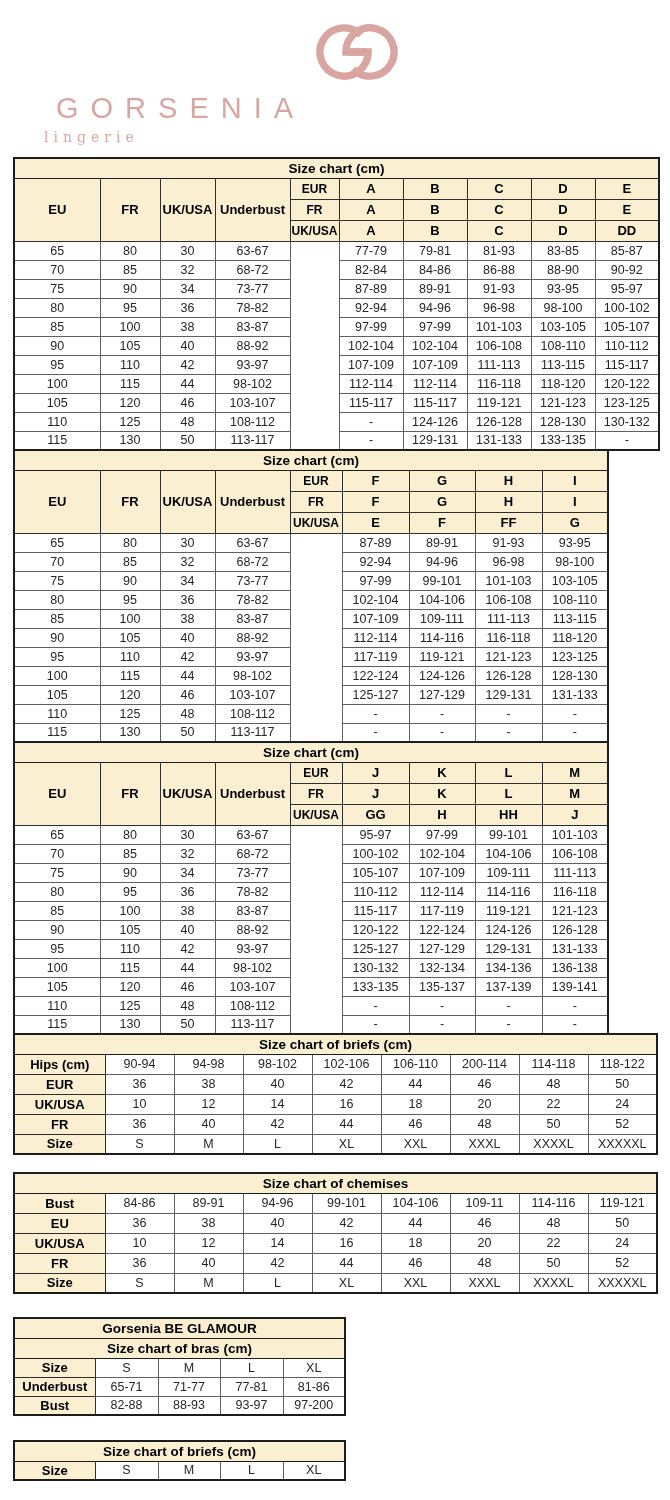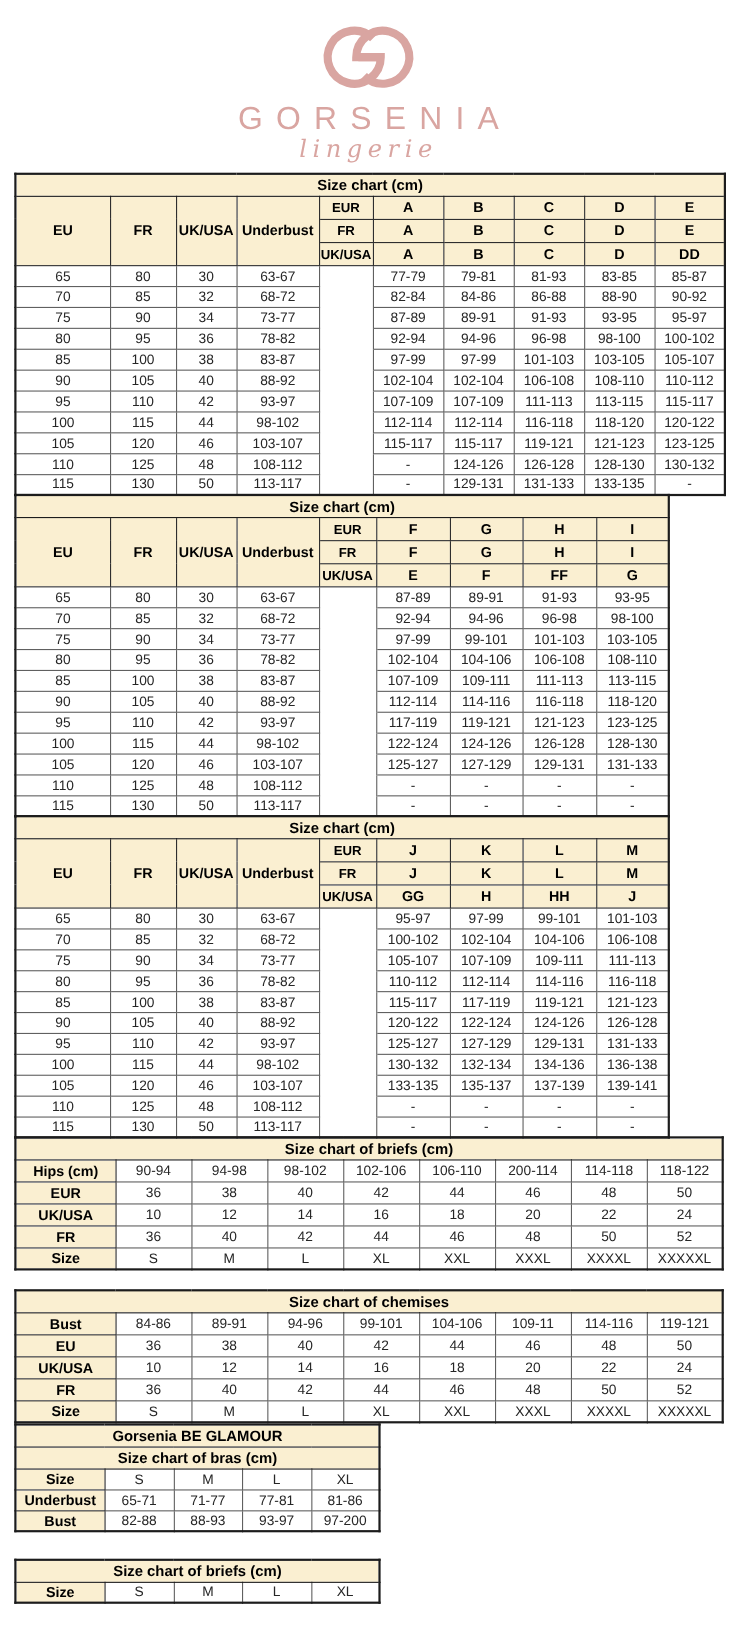--- a/index.html
+++ b/index.html
@@ -1,29 +1,29 @@
 <!DOCTYPE html>
 <html><head>
 <meta charset="utf-8">
 <style>
   * { box-sizing: border-box; }
   html, body { margin:0; padding:0; }
   body {
     width:670px; min-height:1500px; background:#ffffff;
     font-family:"Liberation Sans", sans-serif;
   }
-  .logo { padding-top:14px; text-align:center; color:#D9A5A1; }
+  .logo { padding-top:14px; text-align:left; color:#D9A5A1;padding-left:44px; }
   .monogram { display:block; margin:0 auto; }
   .brand {
     font-size:29px; line-height:32px; letter-spacing:12px; padding-left:12px;
     font-weight:400; margin-top:2px; color:#D9A5A1;
   }
   .tagline {
-    font-family:"DejaVu Serif", serif; font-style:italic;
-    font-size:22px; line-height:24px; letter-spacing:5px; margin-top:1px;
+    font-family:"DejaVu Serif", serif; 
+    font-size:14px; line-height:24px; letter-spacing:5px; margin-top:1px;
     margin-bottom:8px; color:#D9A5A1;
   }
   table.sheet {
     border-collapse:collapse; table-layout:fixed;
     margin-left:13px; border:2px solid #1C1C1C;
   }
   .sheet td {
     border:1px solid #606060; text-align:center; vertical-align:middle;
     padding:0 1px; font-size:12.5px; color:#262626;
     white-space:nowrap; overflow:hidden;
@@ -39,21 +39,21 @@
   .sheet td.cuplabel { font-size:12px; }
   .sheet td.gap { border-top:none; border-bottom:none; background:#fff; }
   tr.t-title { height:20px; }
   tr.t-hdr   { height:21px; }
   tr.t-data  { height:19px; }
   table.flat tr { height:20px; }
   table.glam tr.t-title { height:20px; }
   table.glam tr.t-data  { height:19px; }
   .m-stack { margin-top:-2px; }
   .m-gap17 { margin-top:17px; }
-  .m-gap23 { }
+  .m-gap23 { margin-top:23px; }
   .m-gap24 { margin-top:24px; }
 </style>
 </head>
 <body>
 
 <div class="page">
 
   <div class="logo">
     <svg class="monogram" width="116" height="76" viewBox="0 0 120 82" fill="none">
       <path d="M 64.4,22.6 A 26,26 0 1 0 72,41 L 50,41" stroke="#D9A5A1" stroke-width="8" fill="none"></path>

